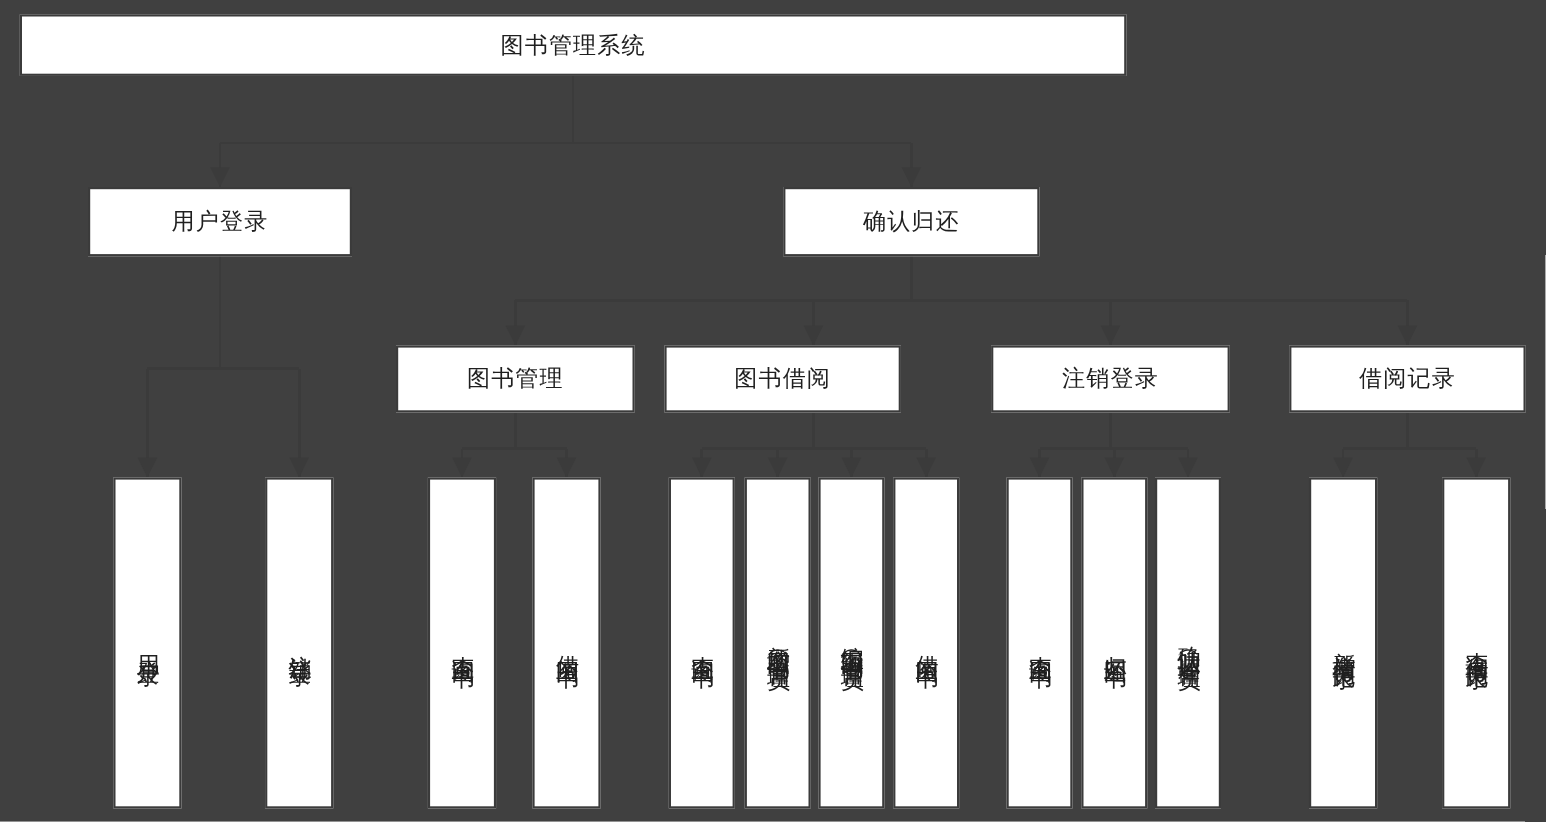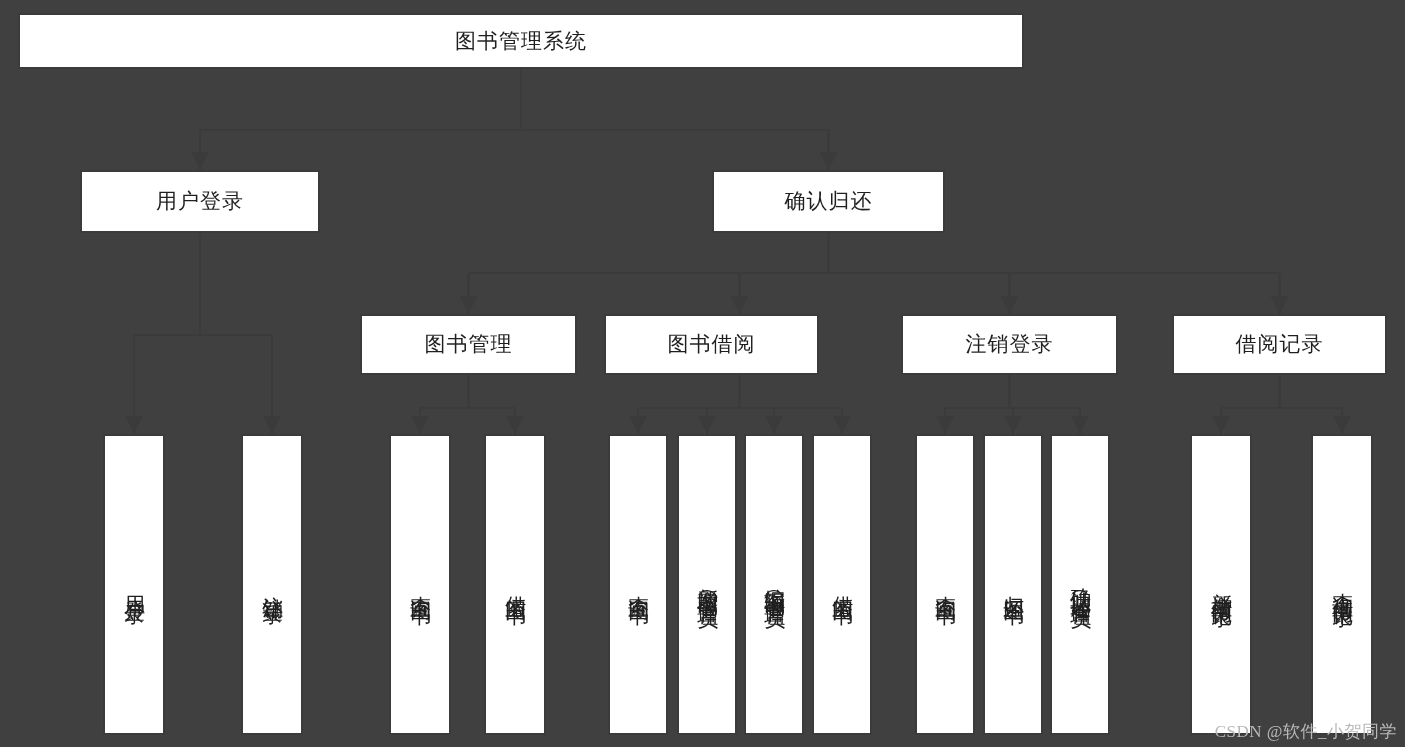--- a/index.html
+++ b/index.html
@@ -180,14 +180,13 @@
       <div class="node vertical" style="left: 1050px; top: 434px; width: 60px; height: 301px; border-color: rgb(59, 59, 59); background: rgb(255, 255, 255); color: rgb(31, 31, 31);">
         <span class="label">确认归还（管理员）</span>
       </div>
       <div class="node vertical" style="left: 1190px; top: 434px; width: 62px; height: 301px; border-color: rgb(59, 59, 59); background: rgb(255, 255, 255); color: rgb(31, 31, 31);">
         <span class="label">新增借阅记录</span>
       </div>
       <div class="node vertical" style="left: 1311px; top: 434px; width: 62px; height: 301px; border-color: rgb(59, 59, 59); background: rgb(255, 255, 255); color: rgb(31, 31, 31);">
         <span class="label">查询借阅记录</span>
       </div>
     </div>
-  <div id="watermark">CSDN @软件_小贺同学</div>
 </div>
 
 </body></html>

